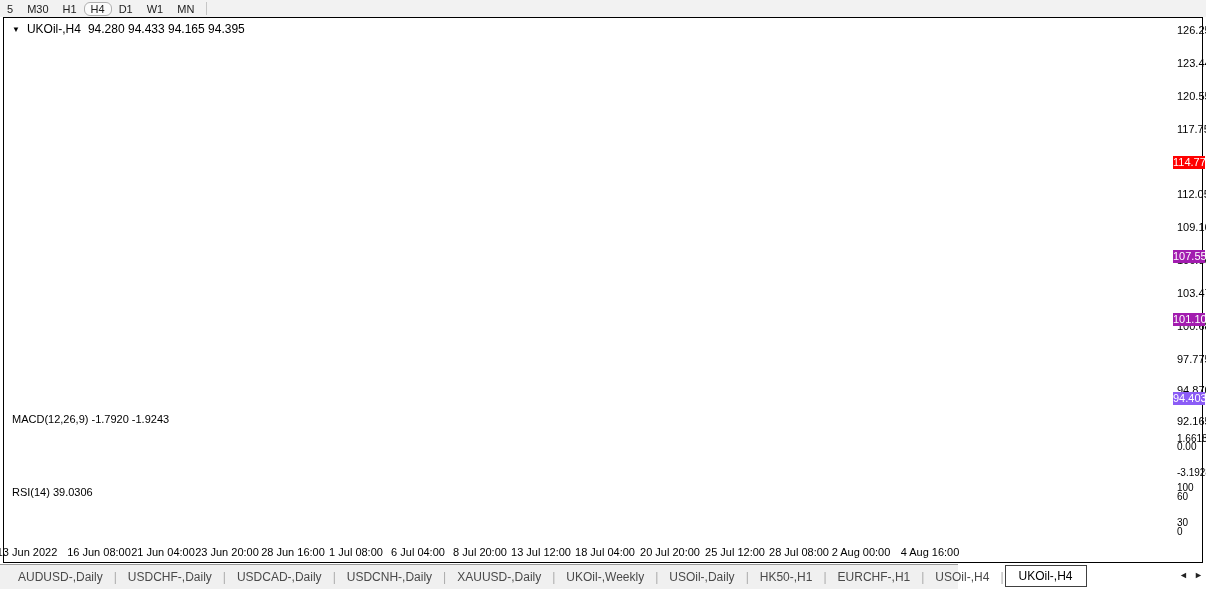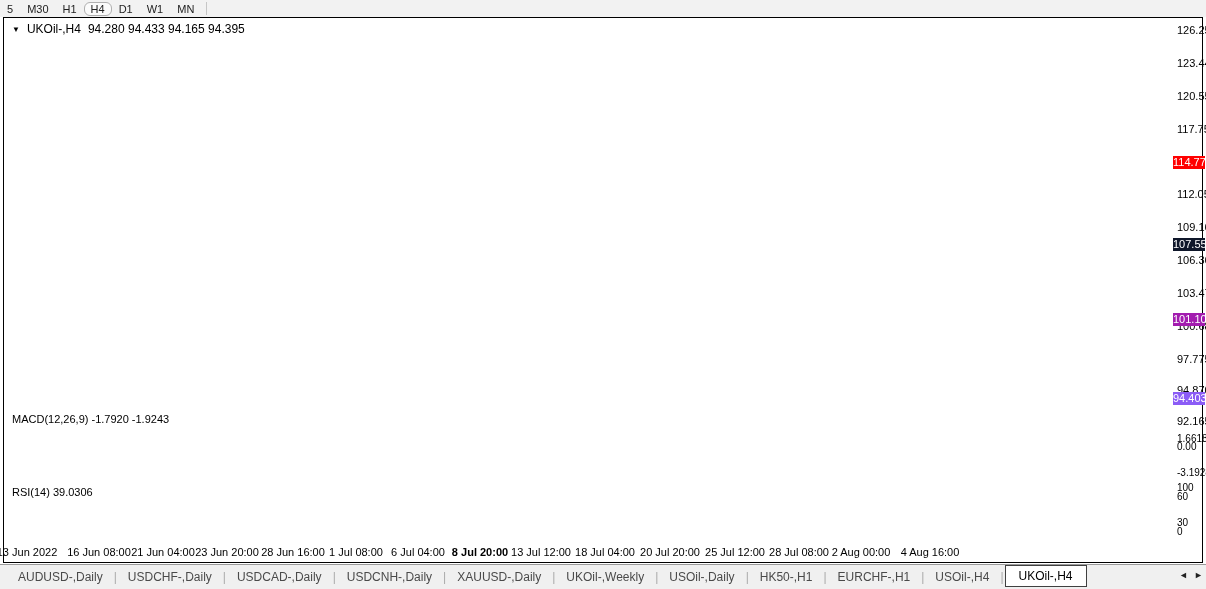--- a/index.html
+++ b/index.html
@@ -19,21 +19,21 @@
   #title{position:absolute;left:12px;top:22px;font-size:12px;color:#000;display:flex;gap:7px;align-items:center;}
   #title .dd{font-size:8px;position:relative;top:0px;}
   
   .ptick{position:absolute;left:1177px;font-size:11px;line-height:11px;color:#000;}
   .plabel{position:absolute;left:1173px;width:32px;height:13px;font-size:11px;line-height:13px;
           text-align:center;color:#fff;z-index:3;}
   .itick{position:absolute;left:1177px;font-size:10px;line-height:10px;color:#000;}
   .ind-label{position:absolute;left:12px;font-size:11px;color:#000;}
   .dlabel{position:absolute;font-size:11px;color:#000;transform:translateX(-50%);white-space:nowrap;top:546px;}
   
-  #tabbar{position:absolute;left:0;top:564px;width:1206px;height:25px;background:#f0f0f0;
+  #tabbar{position:absolute;left:0;top:564px;width:958px;height:25px;background:#f0f0f0;
           border-top:1px solid #9a9a9a;display:flex;align-items:center;padding-left:8px;
           box-sizing:border-box;font-size:12px;color:#4a4a4a;}
   .tab{padding:3px 10px;white-space:nowrap;cursor:default;}
   .tab.active{background:#fff;border:1px solid #404040;color:#000;position:relative;top:-1px;
               padding:3px 13px;}
   .tabsep{color:#aaa;padding:0 1px;}
   #tab-arrows{position:absolute;right:1px;top:570px;font-size:9px;color:#222;letter-spacing:6px;
               width:26px;overflow:hidden;white-space:nowrap;}
 </style>
 </head>
@@ -742,38 +742,38 @@
       <div class="ptick" style="top: 124px;">117.75</div>
       <div class="ptick" style="top: 189px;">112.05</div>
       <div class="ptick" style="top: 222px;">109.16</div>
       <div class="ptick" style="top: 255px;">106.36</div>
       <div class="ptick" style="top: 288px;">103.47</div>
       <div class="ptick" style="top: 321px;">100.68</div>
       <div class="ptick" style="top: 354px;">97.775</div>
       <div class="ptick" style="top: 385px;">94.870</div>
       <div class="ptick" style="top: 416px;">92.165</div>
       <div class="plabel" style="top: 156px; background: rgb(255, 0, 0);">114.77</div>
-      <div class="plabel" style="top: 238px; background: #0f172a;">107.55</div>
+      <div class="plabel" style="top: 250px; background: #a21caf;">107.55</div>
       <div class="plabel" style="top: 313px; background: #a21caf;">101.10</div>
       <div class="plabel" style="top: 392px; background: #8b5cf6;">94.403</div>
       <div class="itick" style="top: 434px;">1.6618</div>
       <div class="itick" style="top: 442px;">0.00</div>
       <div class="itick" style="top: 468px;">-3.1928</div>
       <div class="itick" style="top: 483px;">100</div>
       <div class="itick" style="top: 492px;">60</div>
       <div class="itick" style="top: 518px;">30</div>
       <div class="itick" style="top: 527px;">0</div>
       <div class="dlabel" style="left: 27px;">13 Jun 2022</div>
       <div class="dlabel" style="left: 99px;">16 Jun 08:00</div>
       <div class="dlabel" style="left: 163px;">21 Jun 04:00</div>
       <div class="dlabel" style="left: 227px;">23 Jun 20:00</div>
       <div class="dlabel" style="left: 293px;">28 Jun 16:00</div>
       <div class="dlabel" style="left: 356px;">1 Jul 08:00</div>
       <div class="dlabel" style="left: 418px;">6 Jul 04:00</div>
-      <div class="dlabel" style="left: 480px; font-weight: bold;">8 Jul 20:00</div>
+      <div class="dlabel" style="left: 480px;">8 Jul 20:00</div>
       <div class="dlabel" style="left: 541px;">13 Jul 12:00</div>
       <div class="dlabel" style="left: 605px;">18 Jul 04:00</div>
       <div class="dlabel" style="left: 670px;">20 Jul 20:00</div>
       <div class="dlabel" style="left: 735px;">25 Jul 12:00</div>
       <div class="dlabel" style="left: 799px;">28 Jul 08:00</div>
       <div class="dlabel" style="left: 861px;">2 Aug 00:00</div>
       <div class="dlabel" style="left: 930px;">4 Aug 16:00</div>
     </div>
 
   <div id="tabbar">

